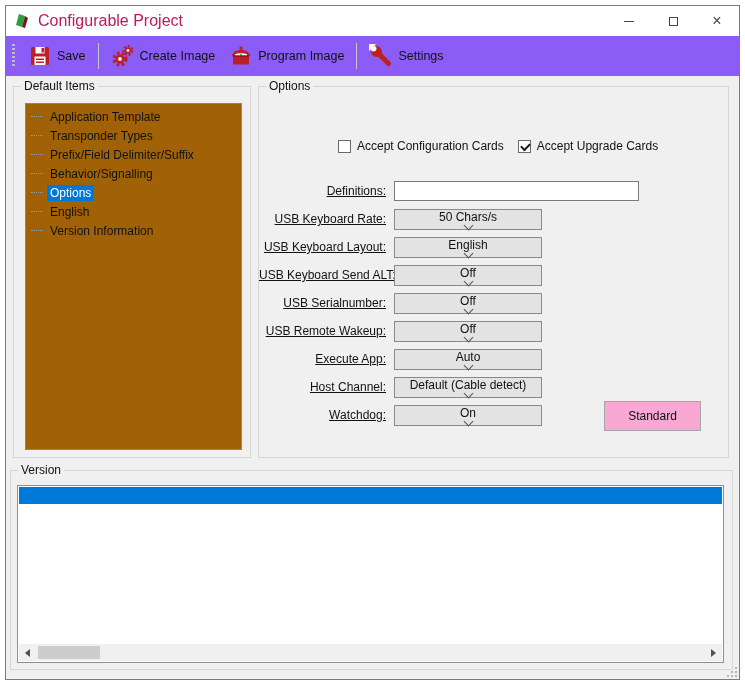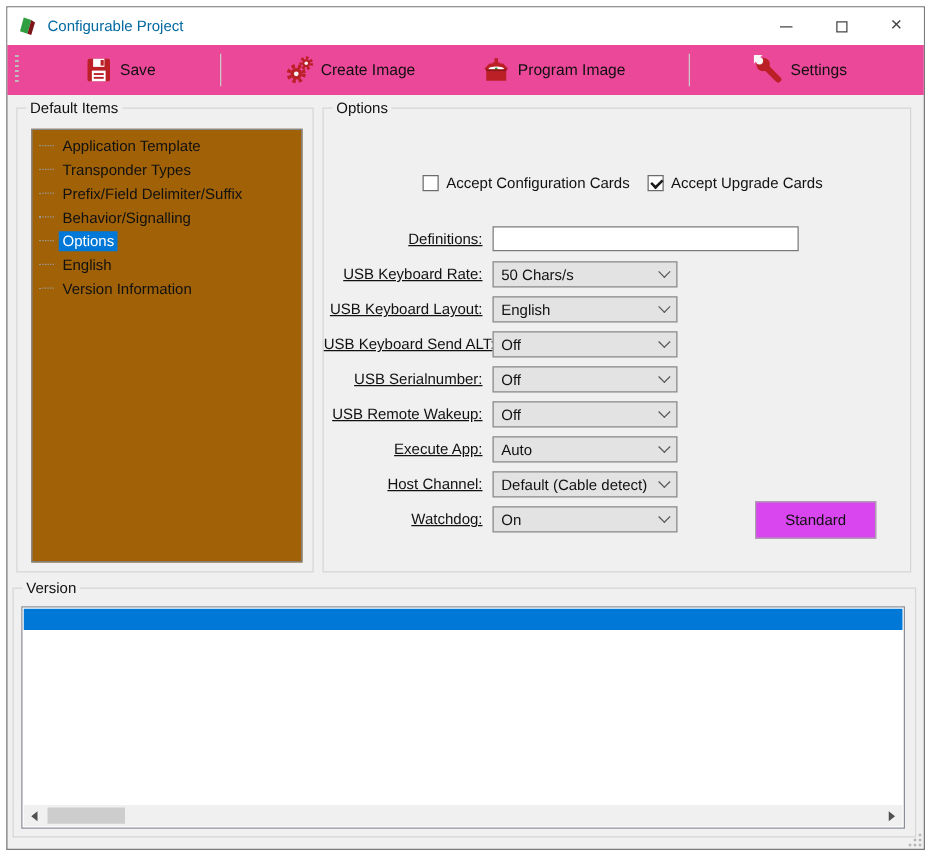--- a/index.html
+++ b/index.html
@@ -6,30 +6,30 @@
   html,body { width:745px; height:693px; background:#ffffff; font-family:"Liberation Sans",sans-serif; }
   #stage { position:relative; width:745px; height:693px; background:#ffffff; overflow:hidden; }
 
   .window { position:absolute; left:5px; top:5px; width:735px; height:675px;
             background:#f0f0f0; border:1px solid #7a7a7a; }
 
   
   .titlebar { position:absolute; left:0; top:0; right:0; height:30px; background:#ffffff;
               display:flex; align-items:center; }
   .app-icon { width:16px; height:16px; margin-left:8px; }
-  .title-text { margin-left:8px; font-size:12px; color:#0369a1; }
+  .title-text { margin-left:8px; font-size:16px; color:#be185d; }
   .win-controls { position:absolute; right:0; top:0; height:30px; display:flex; }
   .win-btn { width:44px; height:30px; display:flex; align-items:center; justify-content:center; }
   .glyph-min { width:10px; height:1px; background:#444; }
   .glyph-max { width:9px; height:9px; border:1px solid #444; }
   .glyph-close { font-size:16px; color:#444; line-height:1; }
 
   
-  .toolbar { position:absolute; left:0; top:30px; right:0; height:40px; background:#ec4899;
-             display:flex; align-items:center; padding-left:4px;gap:39px; }
+  .toolbar { position:absolute; left:0; top:30px; right:0; height:40px; background:#8b5cf6;
+             display:flex; align-items:center; padding-left:4px; }
   .gripper { width:3px; height:24px; margin:0 6px 0 2px;
              background:repeating-linear-gradient(to bottom,#bdbdbd 0 2px,transparent 2px 4px); }
   .tb-btn { display:flex; align-items:center; gap:5px; padding:4px 7px; border-radius:2px; }
   .tb-btn span { font-size:12.5px; color:#111; }
   .tb-sep { width:1px; height:26px; background:#c9c9c9; margin:0 5px; }
 
   
   .groupbox { position:absolute; border:1px solid #d6d6d6; }
   .gb-label { position:absolute; top:-8px; left:7px; background:#f0f0f0; padding:0 3px;
               font-size:12px; color:#111; }
@@ -54,27 +54,27 @@
 
   .opt-label { display:inline-block; width:127px; text-align:right; margin-right:8px;
                font-size:12px; color:#111; line-height:21px; white-space:nowrap;text-decoration:underline; }
   .def-row { position:absolute; left:0; top:94px; display:flex; }
   .def-input { width:245px; height:20px; background:#ffffff; border:1px solid #7a7a7a;
                font-size:12px; padding:0 3px; font-family:"Liberation Sans",sans-serif; }
 
   #dropdown-rows { position:absolute; left:0; top:122px; }
   .opt-row { display:flex; height:21px; margin-bottom:7px; }
   .combo { width:148px; height:21px; background:#e3e3e3; border:1px solid #898989;
-           display:flex; align-items:center; justify-content:space-between; padding:0 6px; }
+           display:flex; align-items:center; justify-content:space-between; padding:0 6px;flex-direction:column; }
   .combo-text { font-size:12px; color:#111; white-space:nowrap; }
   .chevron { width:7px; height:7px; border-right:1.5px solid #555; border-bottom:1.5px solid #555;
              transform:rotate(45deg); margin-top:-4px; flex:none; }
 
   .std-btn { position:absolute; left:345px; top:314px; width:97px; height:30px;
-             background:#d946ef; border:1px solid #a6a6a6; font-size:12px; color:#111;
+             background:#f9a8d4; border:1px solid #a6a6a6; font-size:12px; color:#111;
              display:flex; align-items:center; justify-content:center; }
 
   
   #gb-messages { left:4px; top:464px; width:723px; height:200px; }
   .listbox { position:absolute; left:6px; top:14px; width:707px; height:178px;
              background:#ffffff; border:1px solid #8b8f97; }
   .sel-row { position:absolute; left:1px; right:1px; top:1px; height:17px; background:#0078d7; }
   .hscroll { position:absolute; left:1px; right:1px; bottom:1px; height:17px; background:#f0f0f0;
              display:flex; align-items:center; }
   .scroll-btn { width:17px; height:17px; display:flex; align-items:center; justify-content:center; flex:none; }

